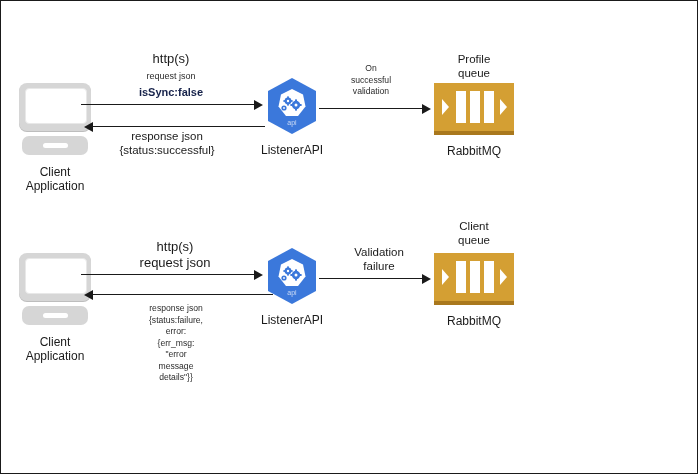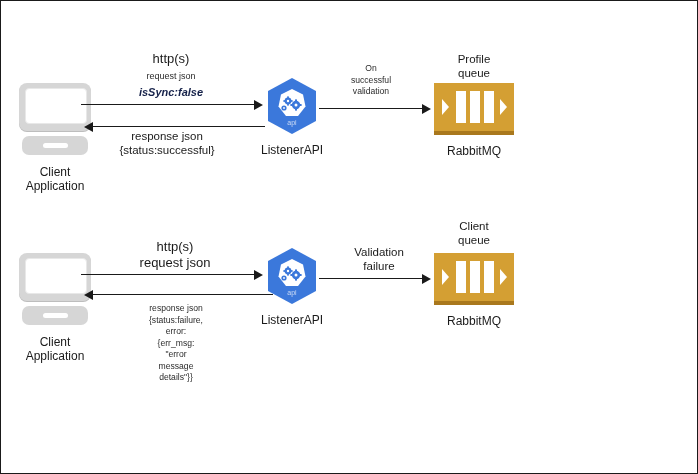--- a/index.html
+++ b/index.html
@@ -93,21 +93,21 @@
   .queue-icon .t2{left:66px;}
 
   
   .lbl{
     font-size:11.5px;color:#1a1a1a;
     text-align:center;line-height:14px;
     white-space:pre-line;
   }
   .lbl-big{font-size:13px;line-height:16px;}
   .lbl-small{font-size:9px;line-height:12px;color:#2b2b2b;}
-  .lbl-bold{font-size:11px;font-weight:bold;color:#16224a;line-height:14px;font-style:italic;}
+  .lbl-bold{font-size:11px;font-weight:bold;color:#16224a;line-height:14px;}
   .lbl-tiny{font-size:8.6px;line-height:11.5px;color:#2b2b2b;}
 
   
   .arrow-line{
     position:absolute;height:0;
     border-top:1.4px solid #1a1a1a;
   }
   .arrow-head-r{
     position:absolute;
     width:0;height:0;

